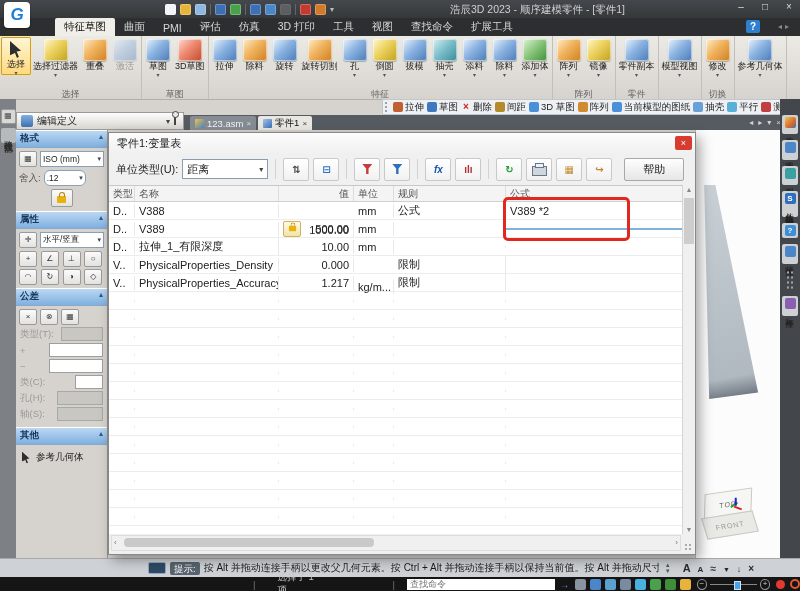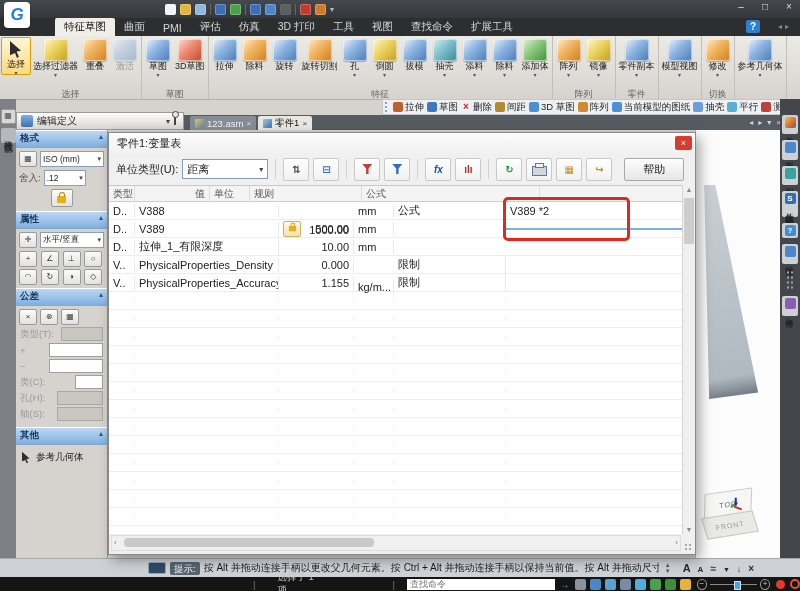--- a/index.html
+++ b/index.html
@@ -160,20 +160,21 @@
         <div class="qaic" style="background: rgb(73, 162, 75);"></div>
         <div class="qasep"></div>
         <div class="qaic" style="background: rgb(61, 111, 180);"></div>
         <div class="qaic" style="background: rgb(74, 134, 200);"></div>
         <div class="qaic dis" style="background: rgb(154, 154, 154);"></div>
         <div class="qasep"></div>
         <div class="qaic" style="background: rgb(194, 59, 46);"></div>
         <div class="qaic" style="background: rgb(208, 122, 42);"></div>
         <span class="qadd">▾</span>
       </div>
+    <div class="wtitle">浩辰3D 2023 - 顺序建模零件 - [零件1]</div>
     <div class="wctrls">
       <span>–</span>
       <span>□</span>
       <span>×</span>
     </div>
   </div>
   <div class="logo">
       <span>G</span>
     </div>
 
@@ -408,21 +409,21 @@
       </div>
     <div class="prow">
       <div class="pbtn">▦</div>
       <div class="pselect">
           <span>ISO (mm)</span>
           <span class="car">▾</span>
         </div>
     </div>
     <div class="prow">
       <span class="plabel">舍入:</span>
-      <div class="pselect" style="flex:0 0 36px;">
+      <div class="pselect" style="flex:0 0 36px;border-radius:6px;">
           <span>.12</span>
           <span class="car">▾</span>
         </div>
     </div>
     <div class="prow" style="justify-content:center;">
       <div class="pbtn" style="width:20px;height:16px;display:flex;align-items:center;justify-content:center;">
           <div class="lock" style="margin-top:3px;"></div>
         </div>
     </div>
     <div class="sechead" style="margin-top:4px;">
@@ -601,20 +602,21 @@
           </div>
           <div class="tbtn">
             <span style="color: rgb(192, 138, 42); font-weight: bold; font-size: 10px;">↪</span>
           </div>
         </div>
       <div class="hbtn">帮助</div>
     </div>
     <div class="tblwrap" id="tblwrap">
       <div class="thead" id="thead">
           <div class="th" style="width: 26px;">类型</div>
+          <div class="th" style="width: 144px;">名称</div>
           <div class="th num" style="width: 75px;">值</div>
           <div class="th" style="width: 40px;">单位</div>
           <div class="th" style="width: 112px;">规则</div>
           <div class="th" style="width: 178px;">公式</div>
         </div>
       <div id="tbody">
           <div class="trow">
             <div class="td" style="width: 26px;">D..</div>
             <div class="td" style="width: 144px;">V388</div>
             <div class="td num" style="width: 75px; margin-top: 39px;">1000.00</div>
@@ -647,21 +649,21 @@
             <div class="td" style="width: 26px;">V..</div>
             <div class="td" style="width: 144px;">PhysicalProperties_Density</div>
             <div class="td num" style="width: 75px;">0.000</div>
             <div class="td" style="width: 40px; margin-top: 44px;">kg/m...</div>
             <div class="td" style="width: 112px;">限制</div>
             <div class="td" style="width: 178px;"></div>
           </div>
           <div class="trow">
             <div class="td" style="width: 26px;">V..</div>
             <div class="td" style="width: 144px;">PhysicalProperties_Accuracy</div>
-            <div class="td num" style="width: 75px;">1.155</div>
+            <div class="td num" style="width: 75px;">1.217</div>
             <div class="td" style="width: 40px;"></div>
             <div class="td" style="width: 112px;">限制</div>
             <div class="td" style="width: 178px;"></div>
           </div>
           <div class="trow">
             <div class="td" style="width: 26px;"></div>
             <div class="td" style="width: 144px;"></div>
             <div class="td num" style="width: 75px;"></div>
             <div class="td" style="width: 40px;"></div>
             <div class="td" style="width: 112px;"></div>

